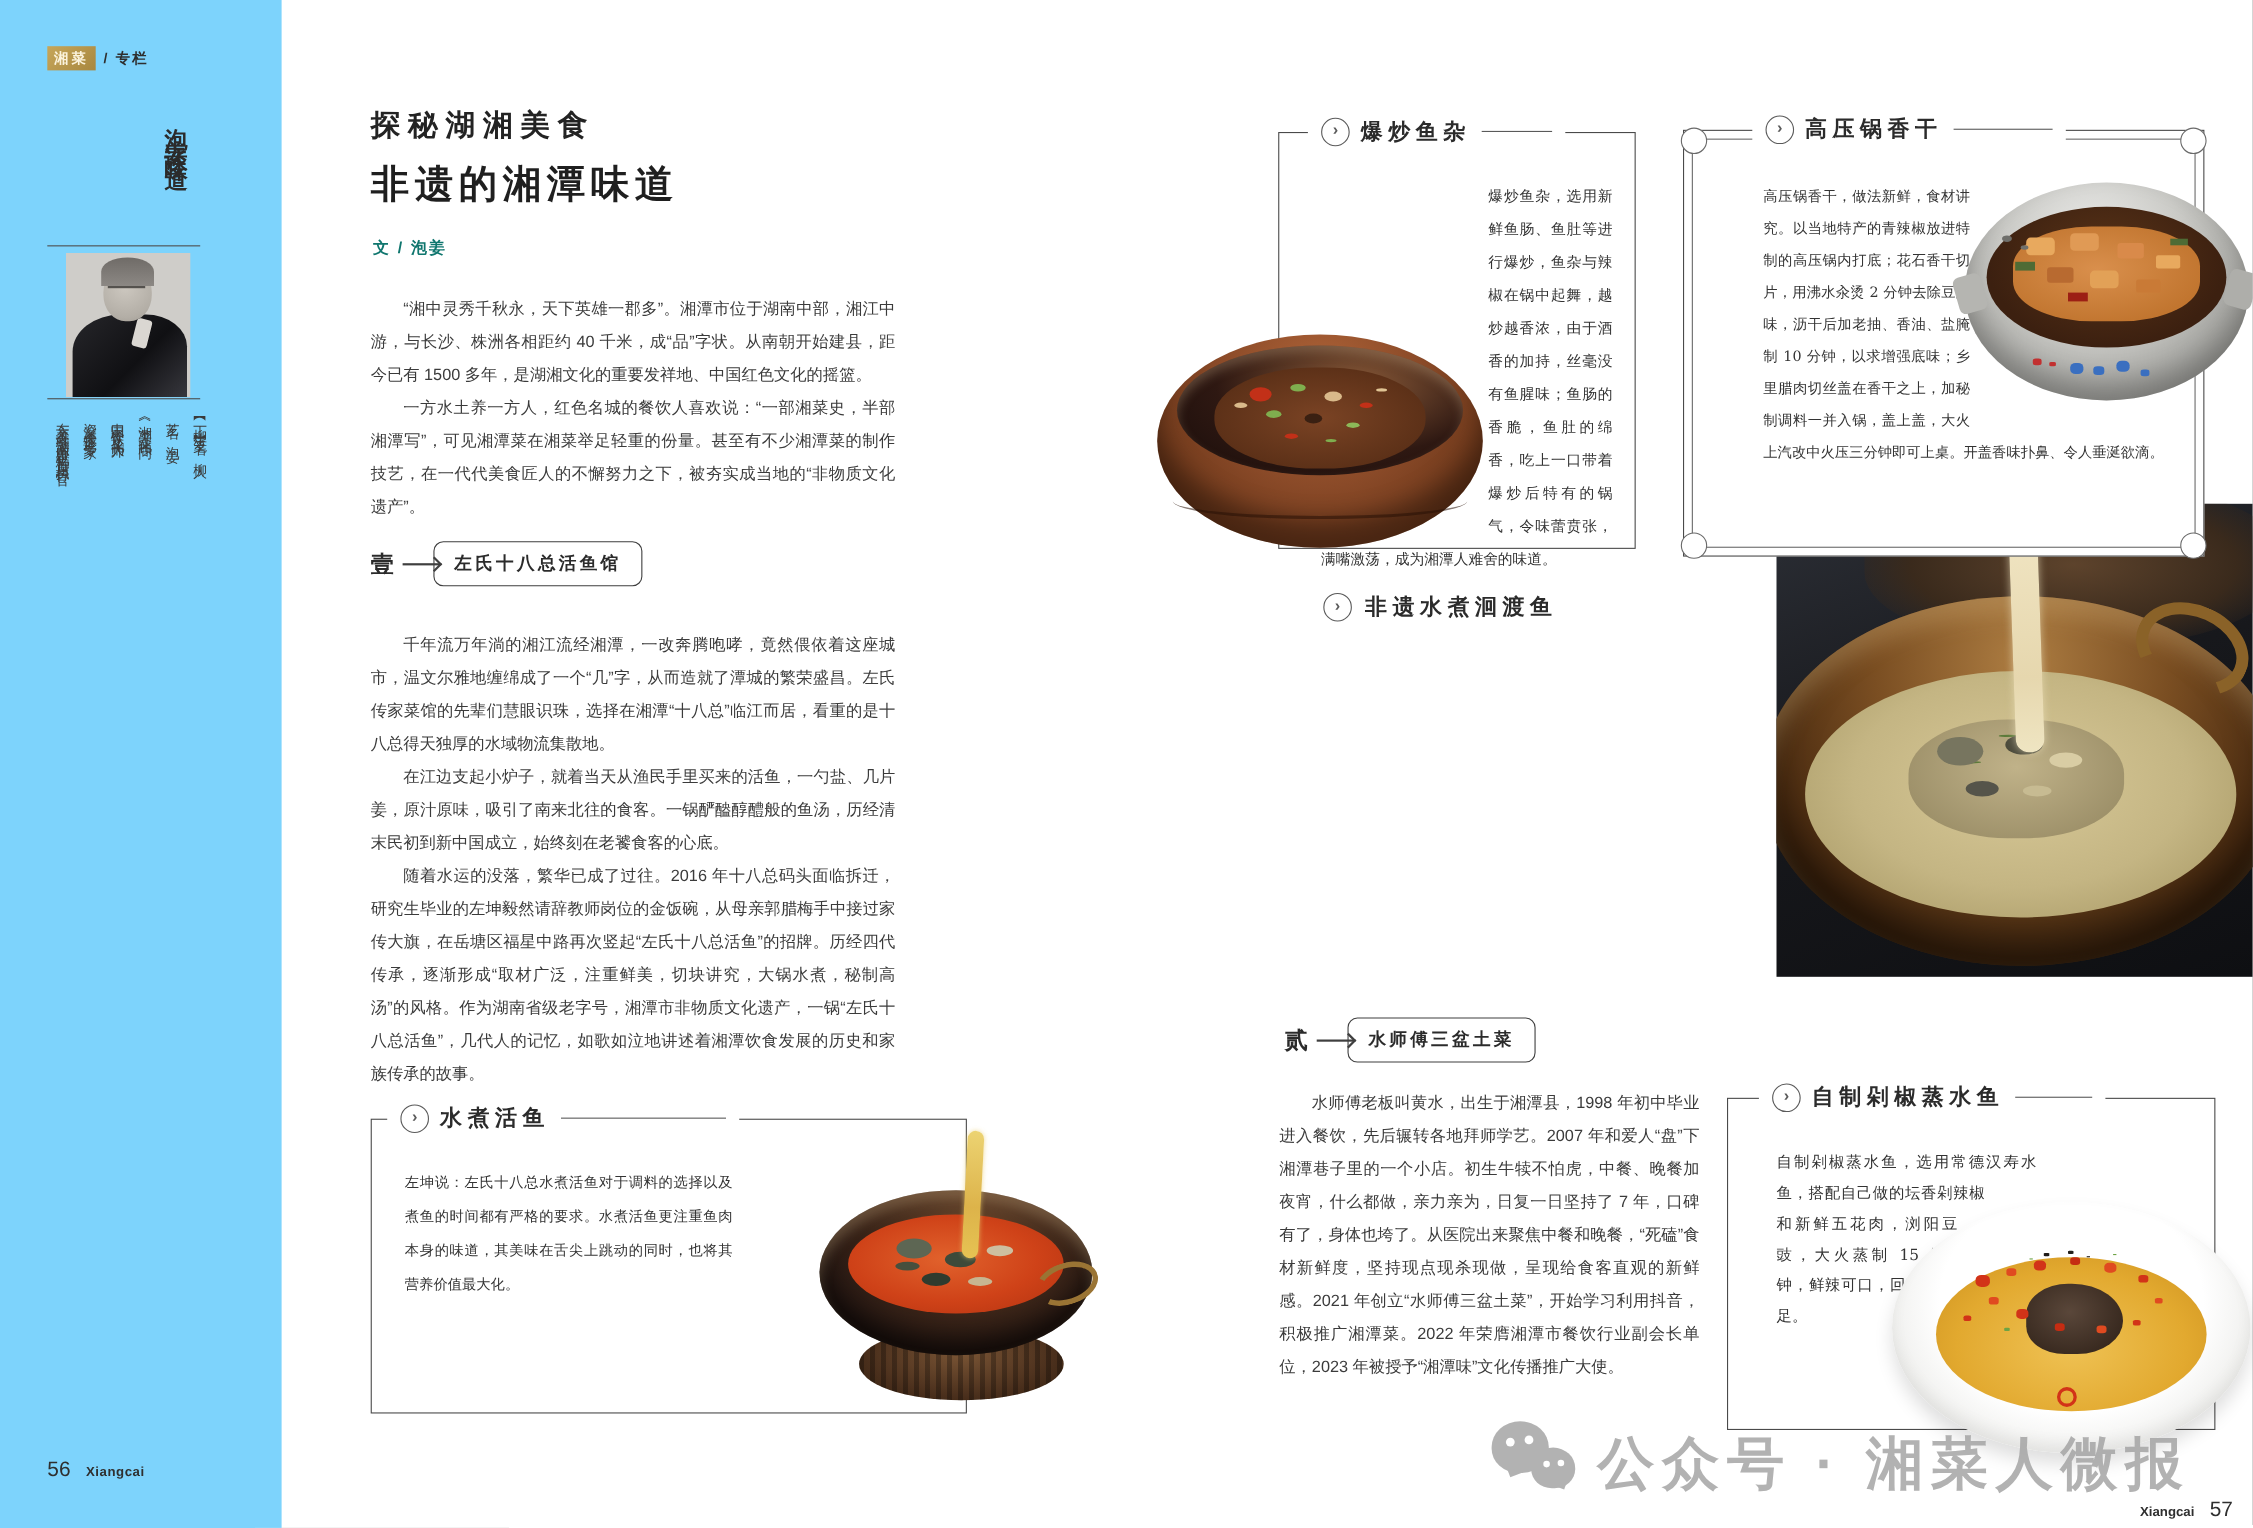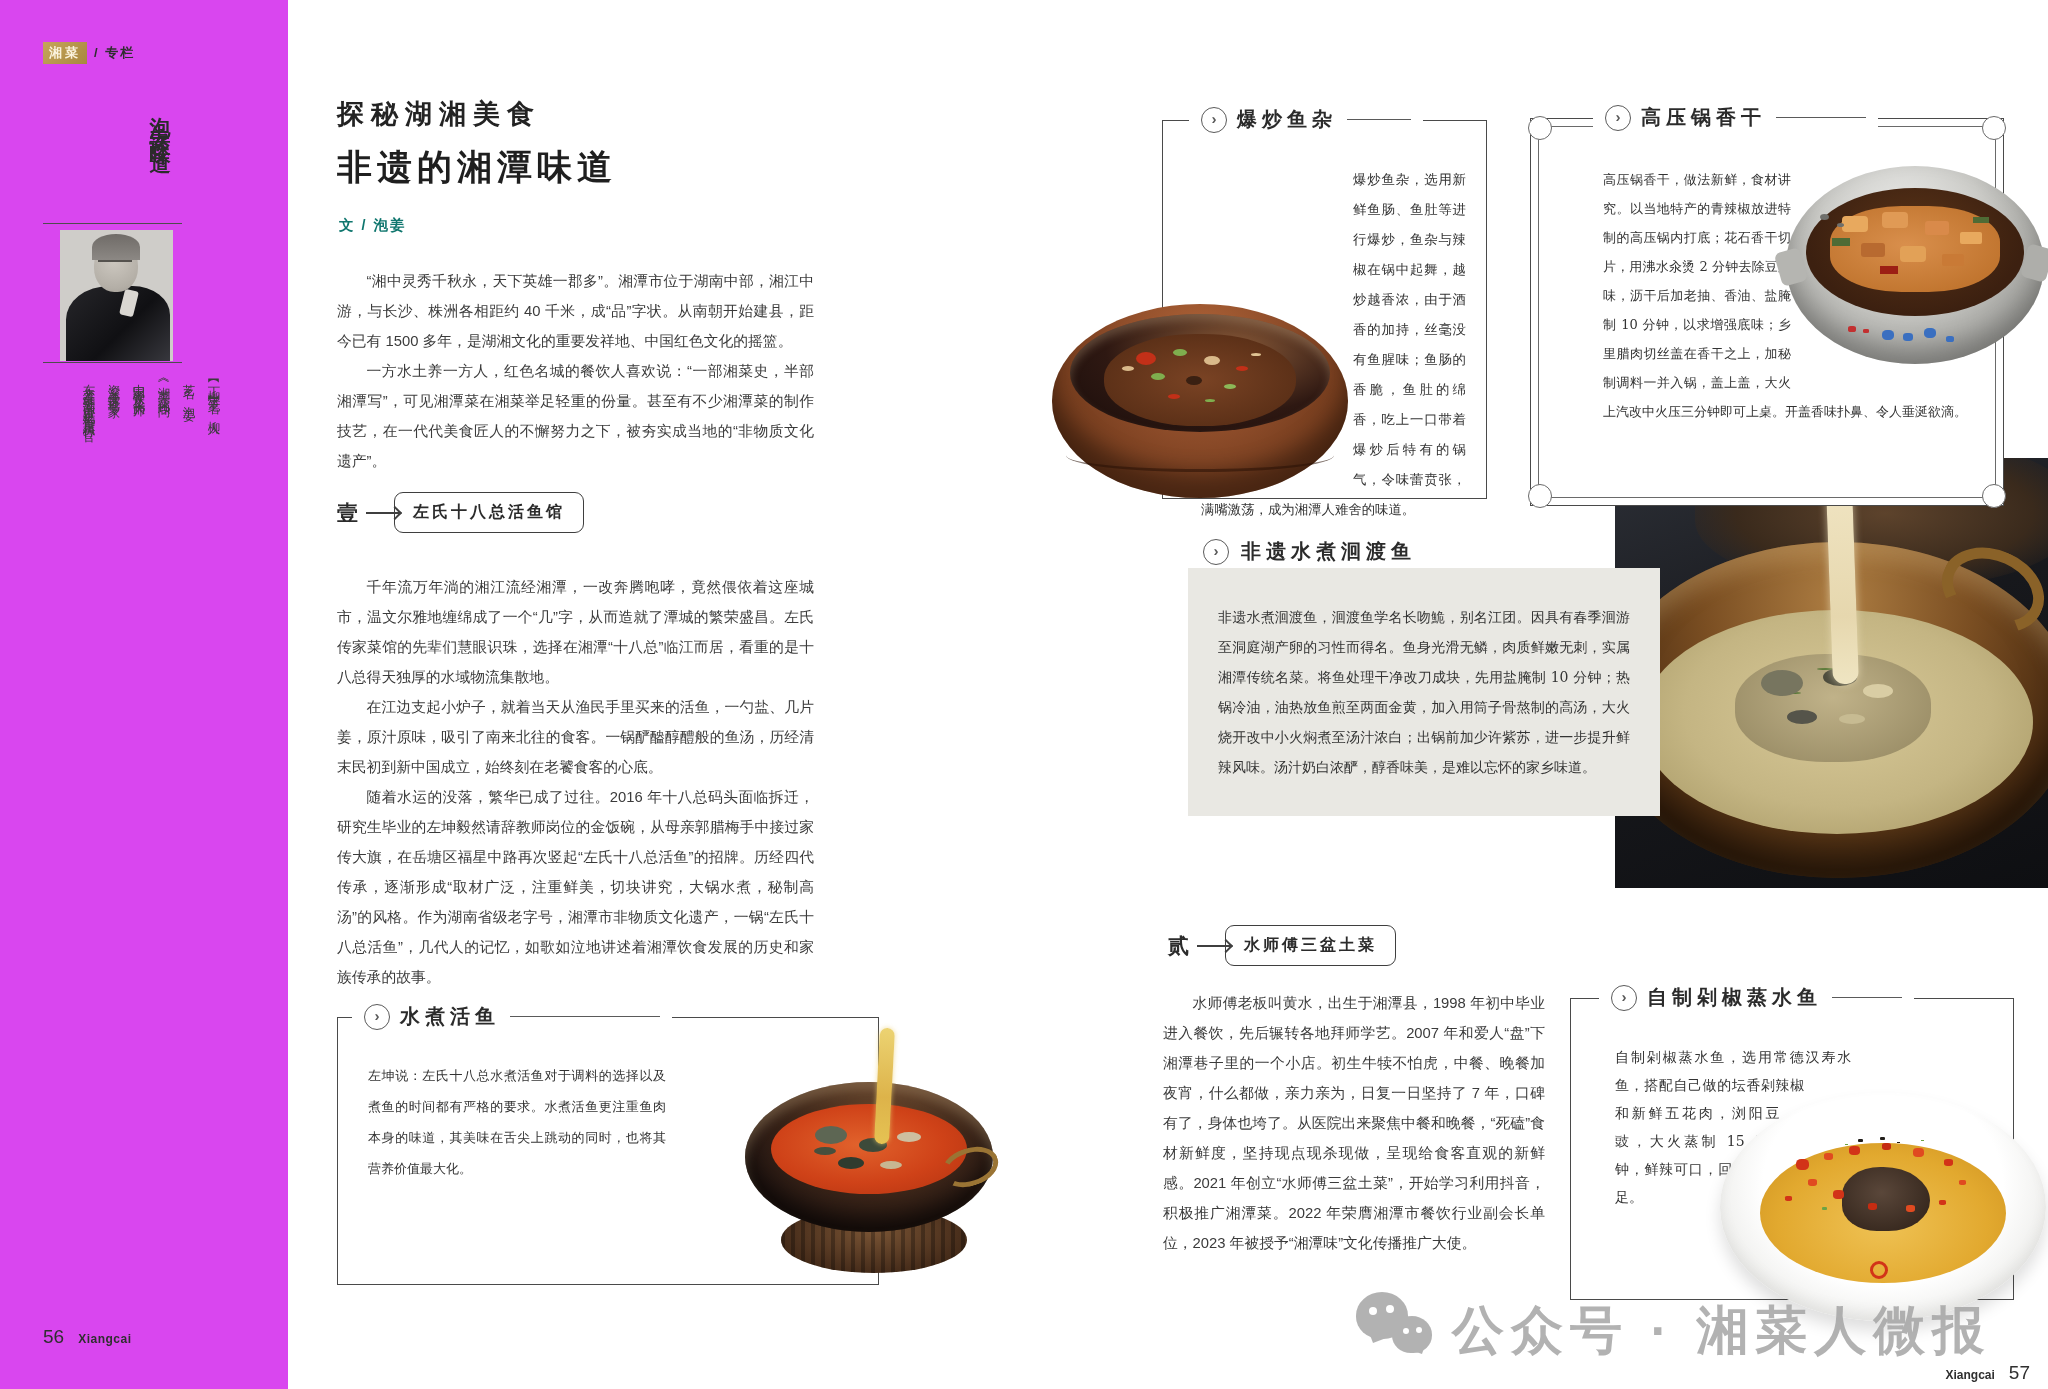--- a/index.html
+++ b/index.html
@@ -1,21 +1,21 @@
 <!DOCTYPE html>
 <html><head>
 <meta charset="utf-8">
 <style>
   html,body{margin:0;padding:0;background:#888;}
   .canvas{position:relative;width:2048px;height:1389px;background:#ffffff;overflow:hidden;
           font-family:"Liberation Sans",sans-serif;color:#3c3c3c;}
   .abs{position:absolute;}
 
   
-  .sidebar{left:0;top:0;width:288px;height:1389px;background:#d946ef;}
+  .sidebar{left:0;top:0;width:256px;height:1389px;background:#7dd3fc;}
   .badge{left:43px;top:42px;background:linear-gradient(135deg,#c6a65a,#a8873f);color:#fbf3dd;
          font-size:13px;font-weight:bold;padding:2px 6px;letter-spacing:3px;
          font-family:"DejaVu Serif",serif;}
   .badge-suffix{left:94px;top:44px;font-size:13px;font-weight:bold;color:#2e2e2e;letter-spacing:2px;}
   .vtitle{left:146px;top:100px;height:190px;writing-mode:vertical-rl;
           font-family:"DejaVu Serif",serif;font-size:21px;font-weight:600;color:#2b2b2b;
           letter-spacing:9px;}
   .srule{left:43px;width:139px;height:1px;background:#4d4d4d;}
   .portrait{left:60px;top:230px;width:113px;height:131px;background:#cfcdc9;overflow:hidden;}
   .p-head{position:absolute;left:34px;top:10px;width:44px;height:52px;border-radius:50% 50% 46% 46%;
@@ -335,25 +335,20 @@
     <div class="al-inner"></div>
     <div class="al-tofu"></div>
     <div class="al-holes"></div>
     <div class="al-blue"></div>
   </div>
 
   <div class="abs" style="left:1203px;top:538px;display:flex;align-items:center;gap:12px;z-index:5;">
     <span class="tcirc"></span>
     <span class="dtitle-text">非遗水煮洄渡鱼</span>
   </div>
-  <div class="abs panel" style="left:1188px;top:568px;width:472px;height:248px;">
-    <div class="kai" style="margin:34px 30px 0 30px;font-size:14px;line-height:30px;">
-      <p style="margin:0;">非遗水煮洄渡鱼，洄渡鱼学名长吻鮠，别名江团。因具有春季洄游至洞庭湖产卵的习性而得名。鱼身光滑无鳞，肉质鲜嫩无刺，实属湘潭传统名菜。将鱼处理干净改刀成块，先用盐腌制 10 分钟；热锅冷油，油热放鱼煎至两面金黄，加入用筒子骨熬制的高汤，大火烧开改中小火焖煮至汤汁浓白；出锅前加少许紫苏，进一步提升鲜辣风味。汤汁奶白浓酽，醇香味美，是难以忘怀的家乡味道。</p>
-    </div>
-  </div>
 
   <div class="abs sec-head" style="left:1168px;top:925px;z-index:5;">
     <span class="sec-num">贰</span>
     <span class="sec-arrow"></span>
     <span class="sec-titlebox">水师傅三盆土菜</span>
   </div>
 
   <div class="abs bodycol" style="left:1163px;top:988px;width:382px;">
     <p>水师傅老板叫黄水，出生于湘潭县，1998 年初中毕业进入餐饮，先后辗转各地拜师学艺。2007 年和爱人“盘”下湘潭巷子里的一个小店。初生牛犊不怕虎，中餐、晚餐加夜宵，什么都做，亲力亲为，日复一日坚持了 7 年，口碑有了，身体也垮了。从医院出来聚焦中餐和晚餐，“死磕”食材新鲜度，坚持现点现杀现做，呈现给食客直观的新鲜感。2021 年创立“水师傅三盆土菜”，开始学习利用抖音，积极推广湘潭菜。2022 年荣膺湘潭市餐饮行业副会长单位，2023 年被授予“湘潭味”文化传播推广大使。</p>
   </div>

